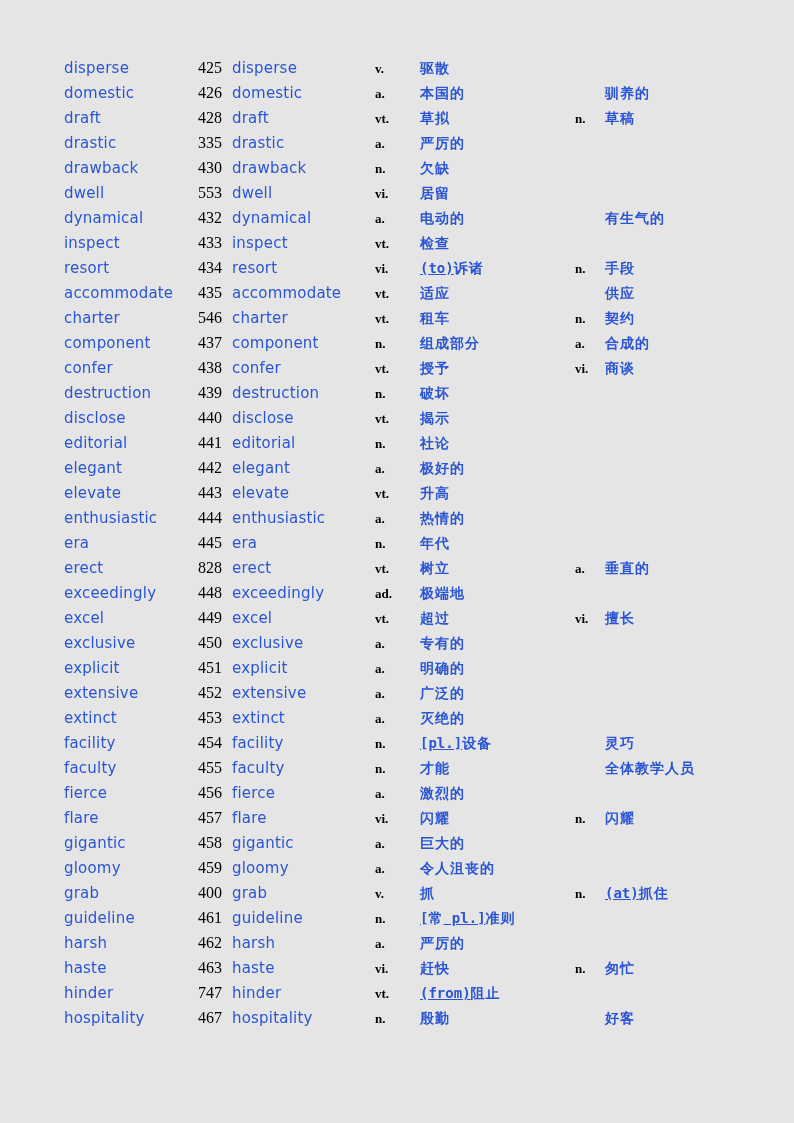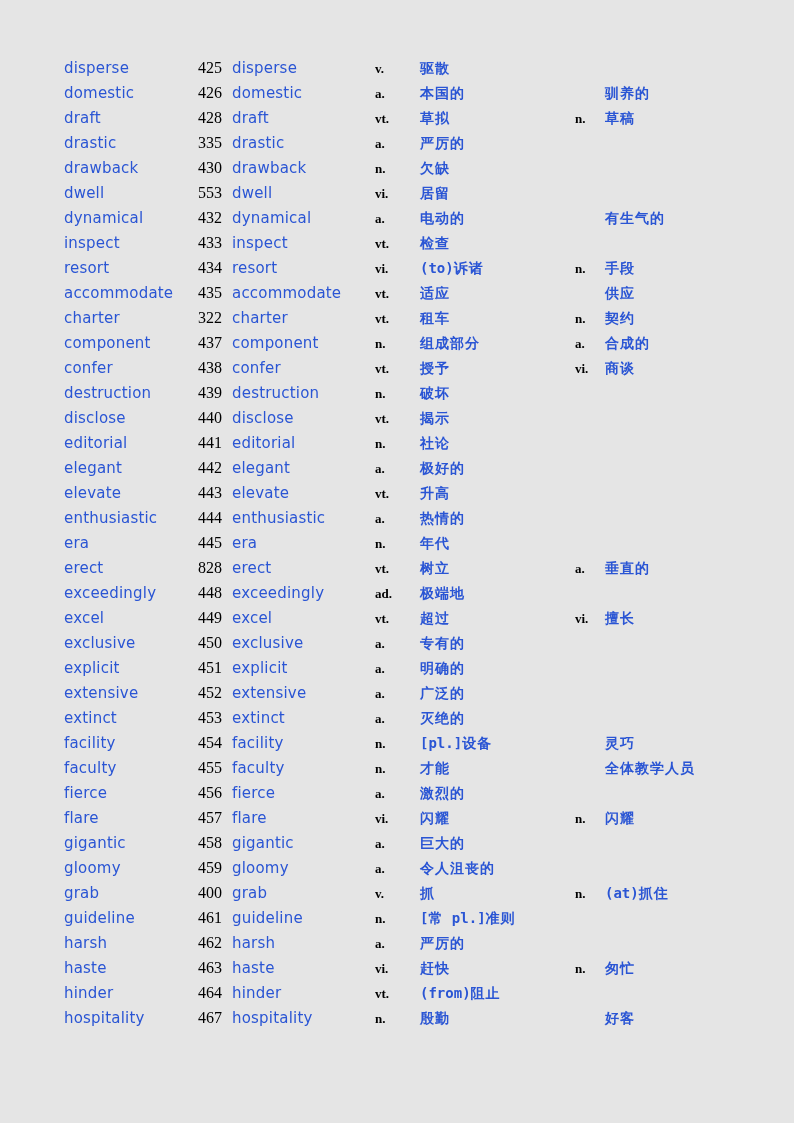--- a/index.html
+++ b/index.html
@@ -76,20 +76,21 @@
     color: #2a55d4;
     font-family: "DejaVu Sans", sans-serif;
     font-size: 14px;
     font-weight: 700;
     letter-spacing: 1px;
   }
   .def .lat {
     font-family: "DejaVu Sans Mono", monospace;
     font-weight: 700;
     letter-spacing: 0;
+    text-decoration: underline;
   }
 </style>
 </head>
 <body>
 
 <div id="page">
   <table id="vocab-table">
     <tbody id="vocab-body">
         <tr>
           <td class="col-word-a"><span class="word">disperse</span></td>
@@ -176,21 +177,21 @@
           <td class="col-word-a"><span class="word">accommodate</span></td>
           <td class="col-num"><span class="num">435</span></td>
           <td class="col-word-b"><span class="word">accommodate</span></td>
           <td class="col-pos-1"><span class="pos">vt.</span></td>
           <td class="col-def-1"><span class="def">适应</span></td>
           <td class="col-pos-2"><span class="pos"></span></td>
           <td class="col-def-2"><span class="def">供应</span></td>
         </tr>
         <tr>
           <td class="col-word-a"><span class="word">charter</span></td>
-          <td class="col-num"><span class="num">322</span></td>
+          <td class="col-num"><span class="num">546</span></td>
           <td class="col-word-b"><span class="word">charter</span></td>
           <td class="col-pos-1"><span class="pos">vt.</span></td>
           <td class="col-def-1"><span class="def">租车</span></td>
           <td class="col-pos-2"><span class="pos">n.</span></td>
           <td class="col-def-2"><span class="def">契约</span></td>
         </tr>
         <tr>
           <td class="col-word-a"><span class="word">component</span></td>
           <td class="col-num"><span class="num">437</span></td>
           <td class="col-word-b"><span class="word">component</span></td>
@@ -419,21 +420,21 @@
           <td class="col-word-a"><span class="word">haste</span></td>
           <td class="col-num"><span class="num">463</span></td>
           <td class="col-word-b"><span class="word">haste</span></td>
           <td class="col-pos-1"><span class="pos">vi.</span></td>
           <td class="col-def-1"><span class="def">赶快</span></td>
           <td class="col-pos-2"><span class="pos">n.</span></td>
           <td class="col-def-2"><span class="def">匆忙</span></td>
         </tr>
         <tr>
           <td class="col-word-a"><span class="word">hinder</span></td>
-          <td class="col-num"><span class="num">464</span></td>
+          <td class="col-num"><span class="num">747</span></td>
           <td class="col-word-b"><span class="word">hinder</span></td>
           <td class="col-pos-1"><span class="pos">vt.</span></td>
           <td class="col-def-1"><span class="def"><span class="lat">(from)</span>阻止</span></td>
           <td class="col-pos-2"><span class="pos"></span></td>
           <td class="col-def-2"><span class="def"></span></td>
         </tr>
         <tr>
           <td class="col-word-a"><span class="word">hospitality</span></td>
           <td class="col-num"><span class="num">467</span></td>
           <td class="col-word-b"><span class="word">hospitality</span></td>

